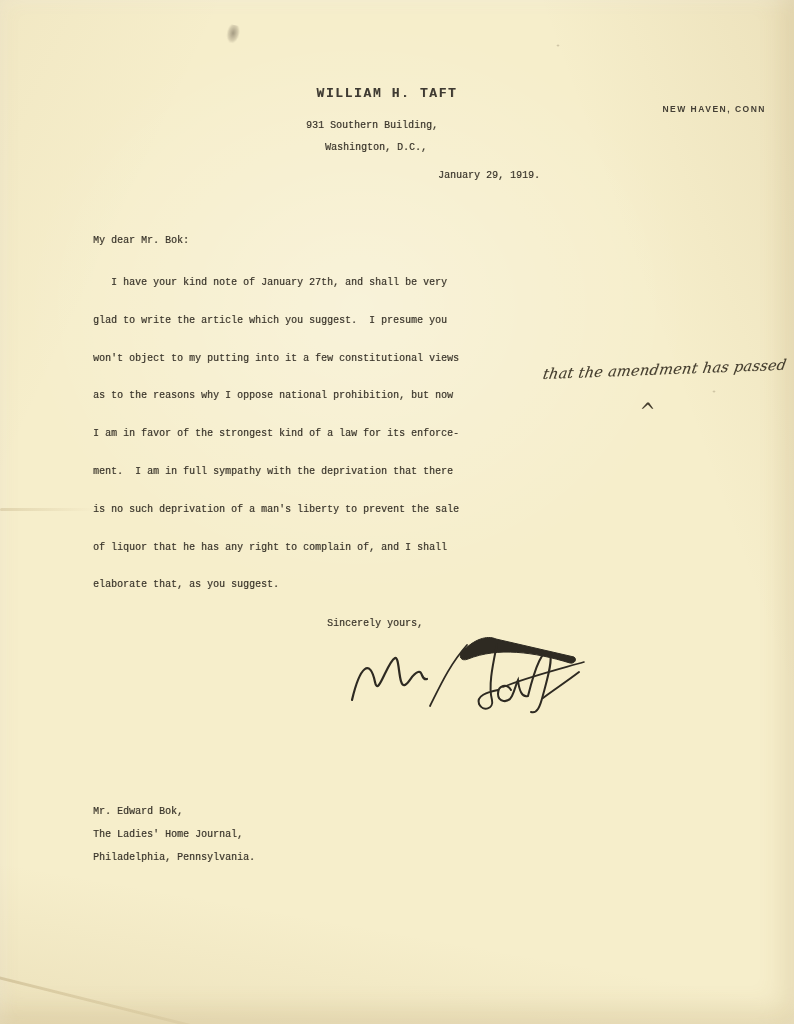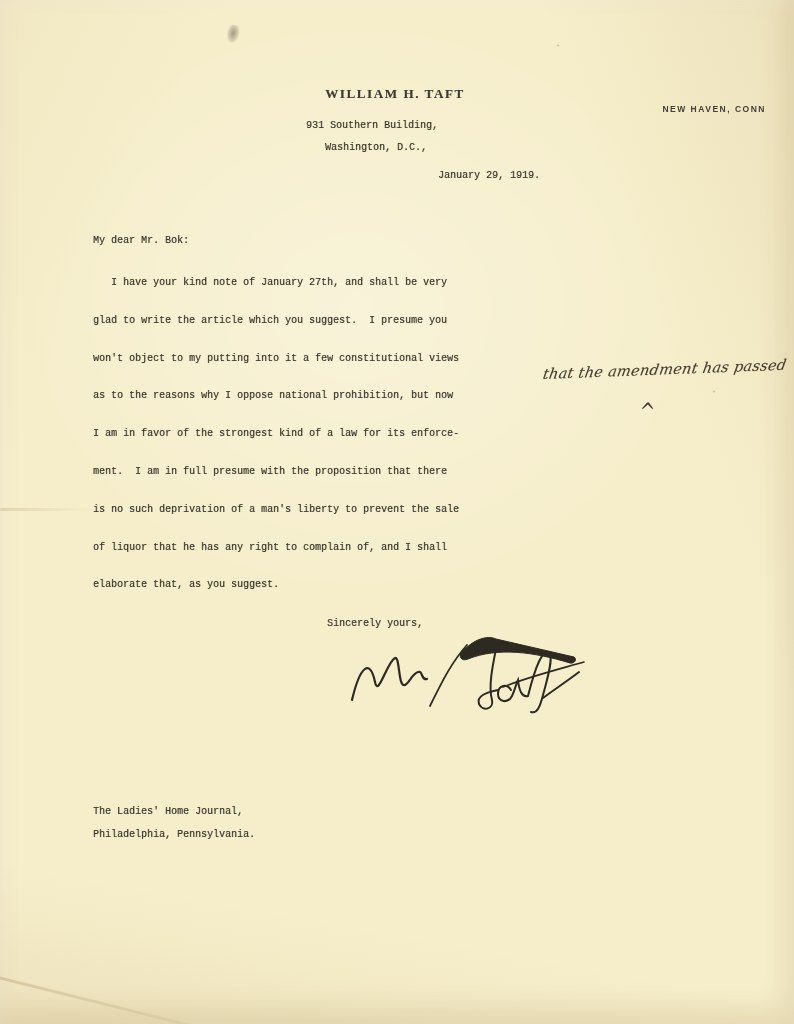--- a/index.html
+++ b/index.html
@@ -23,22 +23,22 @@
   .tw{
     font-family:"Liberation Mono","DejaVu Sans Mono",monospace;
     font-size:10px;
     white-space:pre;
     color:#3a352b;
     text-shadow:0.4px 0.4px 0.5px rgba(58,53,43,0.45);
     letter-spacing:0px;
   }
   
   .lh-name{
-    left:12px;top:86px;width:766px;text-align:center;
-    font-family:Liberation Serif, serif;
+    left:4px;top:86px;width:766px;text-align:center;
+    font-family:Liberation Mono, monospace;
     font-weight:700;font-size:13px;letter-spacing:1.6px;color:#3e3a32;
     text-shadow:0.3px 0.3px 0.4px rgba(60,55,45,0.4);
   }
   .lh-loc{
     left:0;top:104px;width:766px;text-align:right;
     font-family:"Liberation Sans","DejaVu Sans",sans-serif;
     font-weight:700;font-size:8.5px;letter-spacing:1.5px;color:#454036;
   }
   .body-line{height:37.8px;}
   .body-block{left:93px;top:277px;}
@@ -107,21 +107,21 @@
   <div class="abs tw" style="left:438px;top:148px;margin-top:22px;">January 29, 1919.</div>
 
   <div class="abs tw" style="left:93px;top:235px;">My dear Mr. Bok:</div>
 
   <div class="abs body-block">
     <div class="tw body-line">   I have your kind note of January 27th, and shall be very</div>
     <div class="tw body-line">glad to write the article which you suggest.  I presume you</div>
     <div class="tw body-line">won't object to my putting into it a few constitutional views</div>
     <div class="tw body-line">as to the reasons why I oppose national prohibition, but now</div>
     <div class="tw body-line">I am in favor of the strongest kind of a law for its enforce-</div>
-    <div class="tw body-line">ment.  I am in full presume with the proposition that there</div>
+    <div class="tw body-line">ment.  I am in full sympathy with the deprivation that there</div>
     <div class="tw body-line">is no such deprivation of a man's liberty to prevent the sale</div>
     <div class="tw body-line">of liquor that he has any right to complain of, and I shall</div>
     <div class="tw body-line">elaborate that, as you suggest.</div>
   </div>
 
   <div class="abs handnote">that the amendment has passed</div>
   <div class="abs caret">^</div>
 
   <div class="abs tw" style="left:327px;top:618px;">Sincerely yours,</div>
 
@@ -141,17 +141,18 @@
         <path stroke-width="2" d="M165,56 C161,49 152,51 152,60 C152,68 162,70 166,62 C169,56 170,50 172,46 C173,56 176,64 182,62 C190,30 197,15 203,19 C208,23 201,46 197,61 C194,73 191,80 185,78"></path>
 
         <path stroke-width="2" d="M197,64 C206,57 220,48 233,38"></path>
 
         <path stroke-width="1.6" d="M157,53 C182,43 210,36 238,28"></path>
       </g>
     </svg>
   </div>
 
   <div class="abs" style="left:93px;top:806px;">
+    <div class="tw" style="height:23px;">Mr. Edward Bok,</div>
     <div class="tw" style="height:23px;">The Ladies' Home Journal,</div>
     <div class="tw" style="height:23px;">Philadelphia, Pennsylvania.</div>
   </div>
 
 </div>
 
 </body></html>

